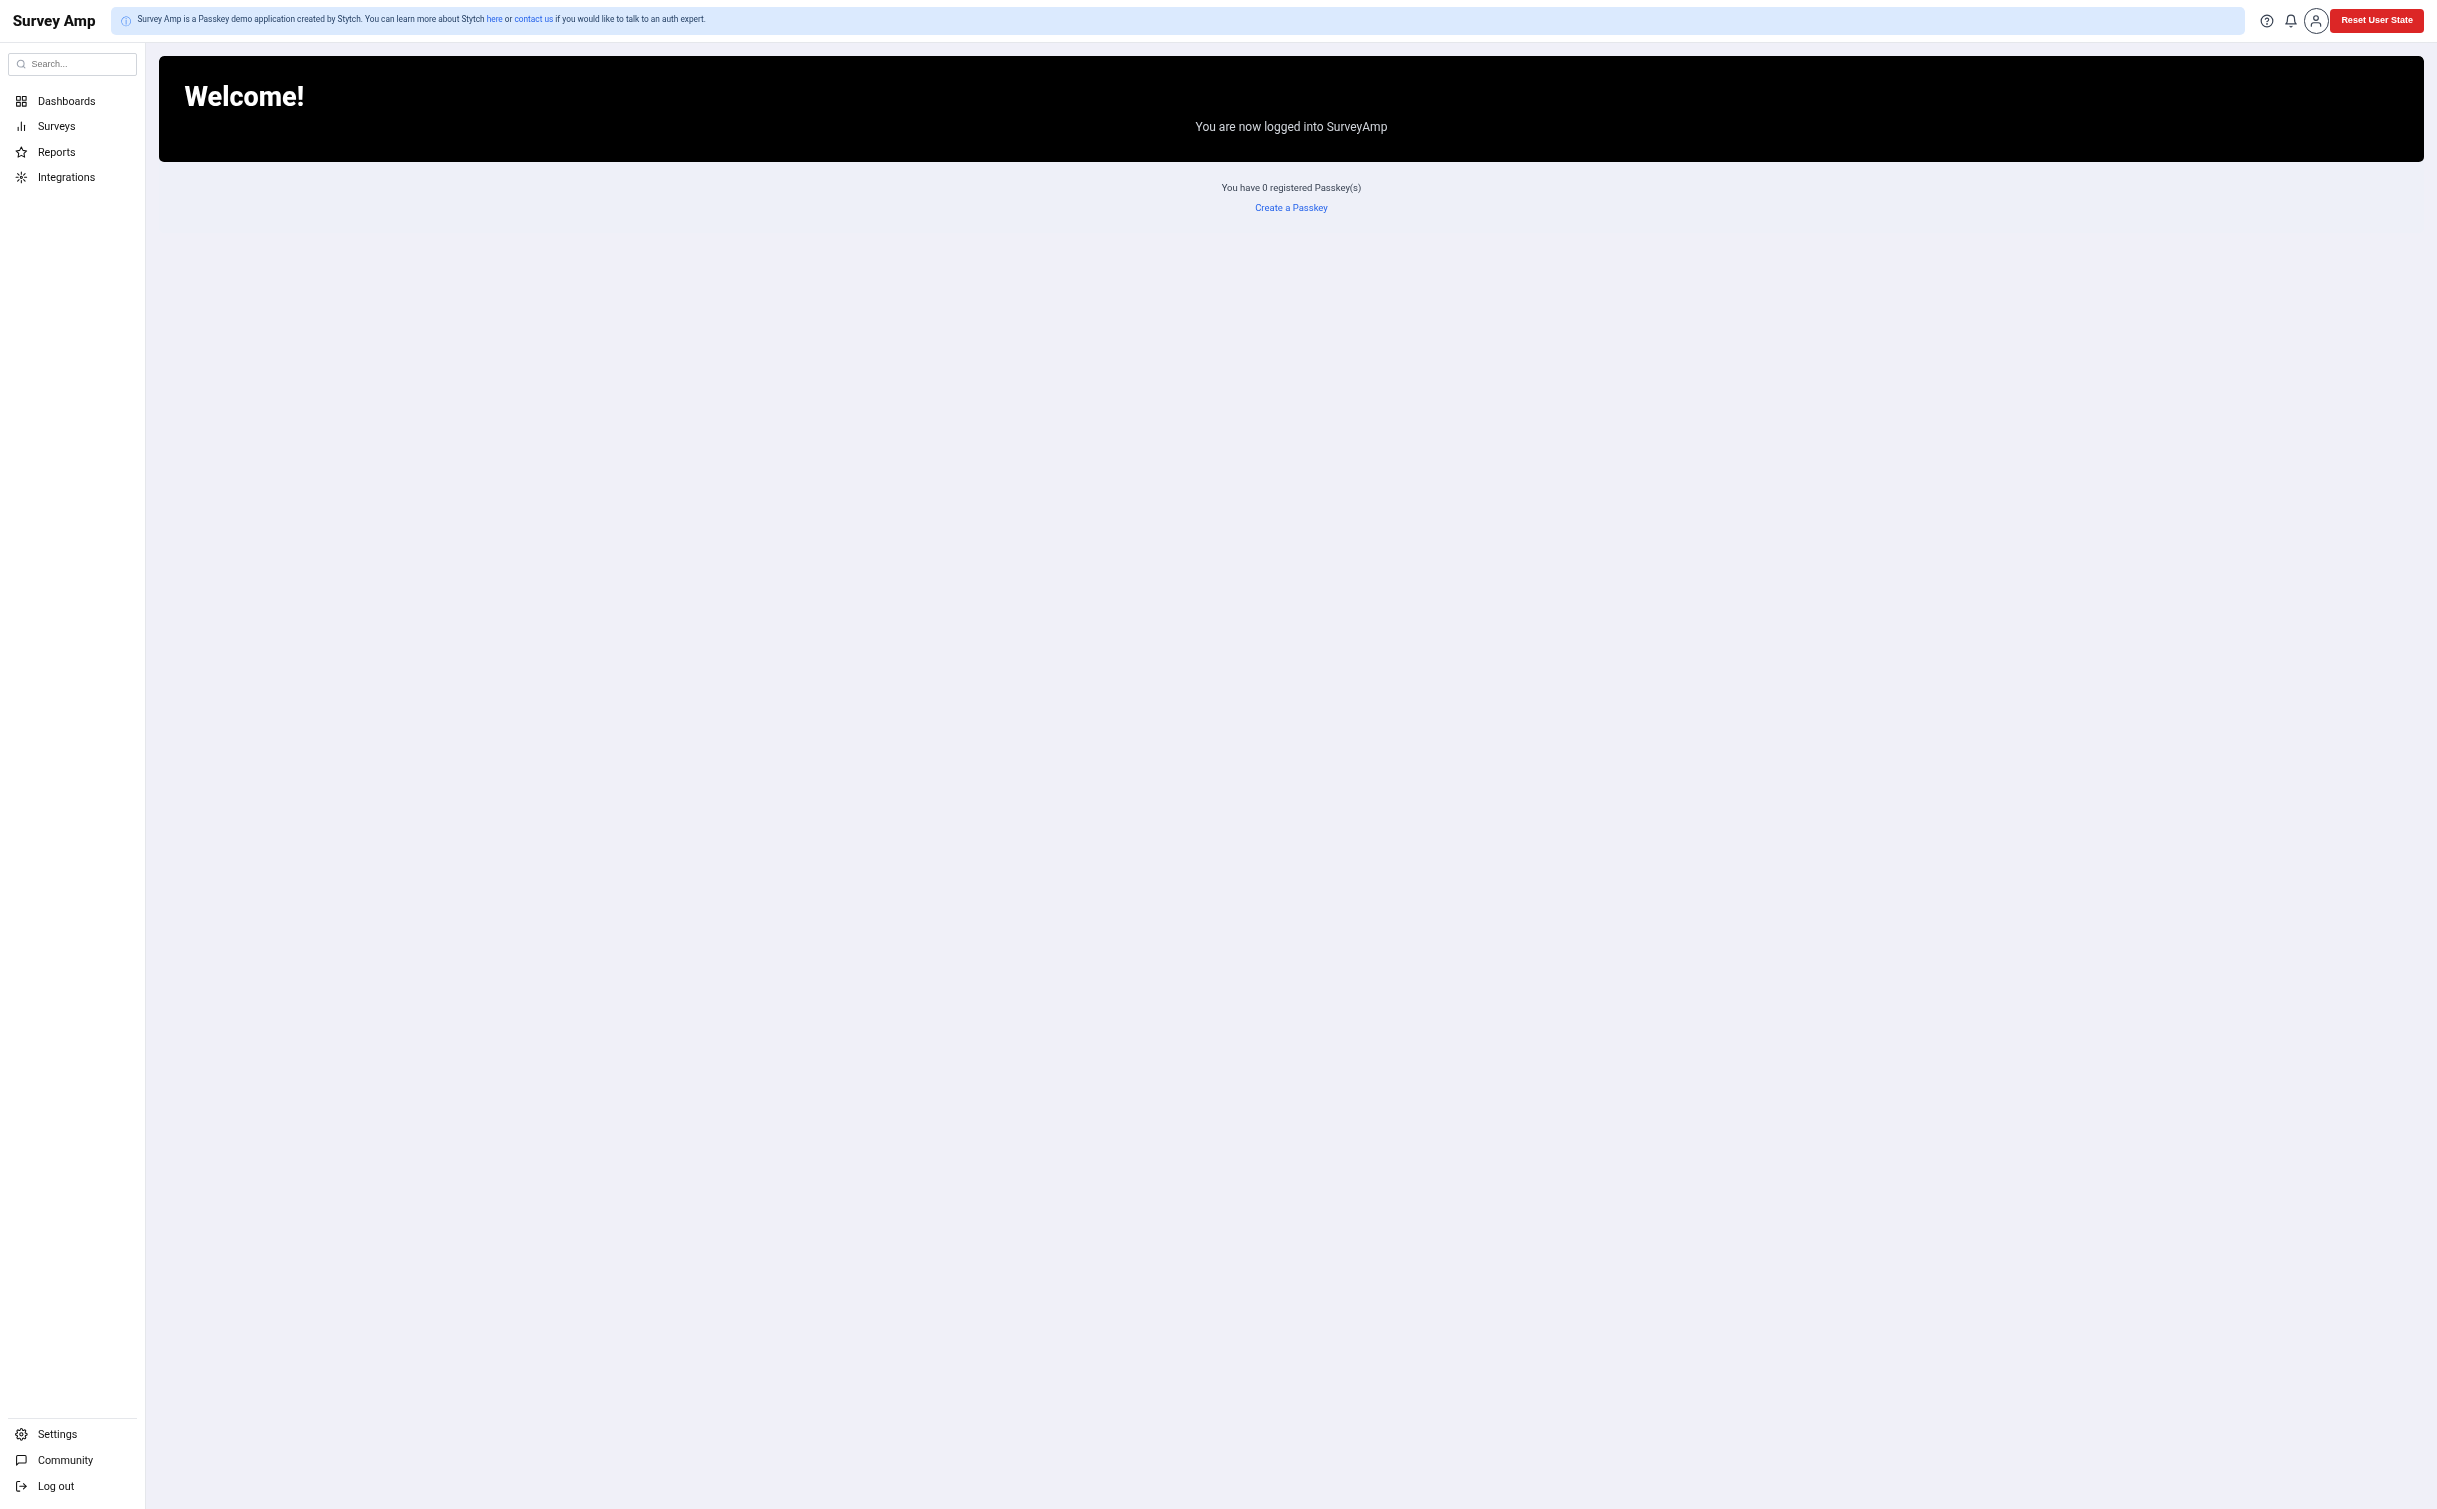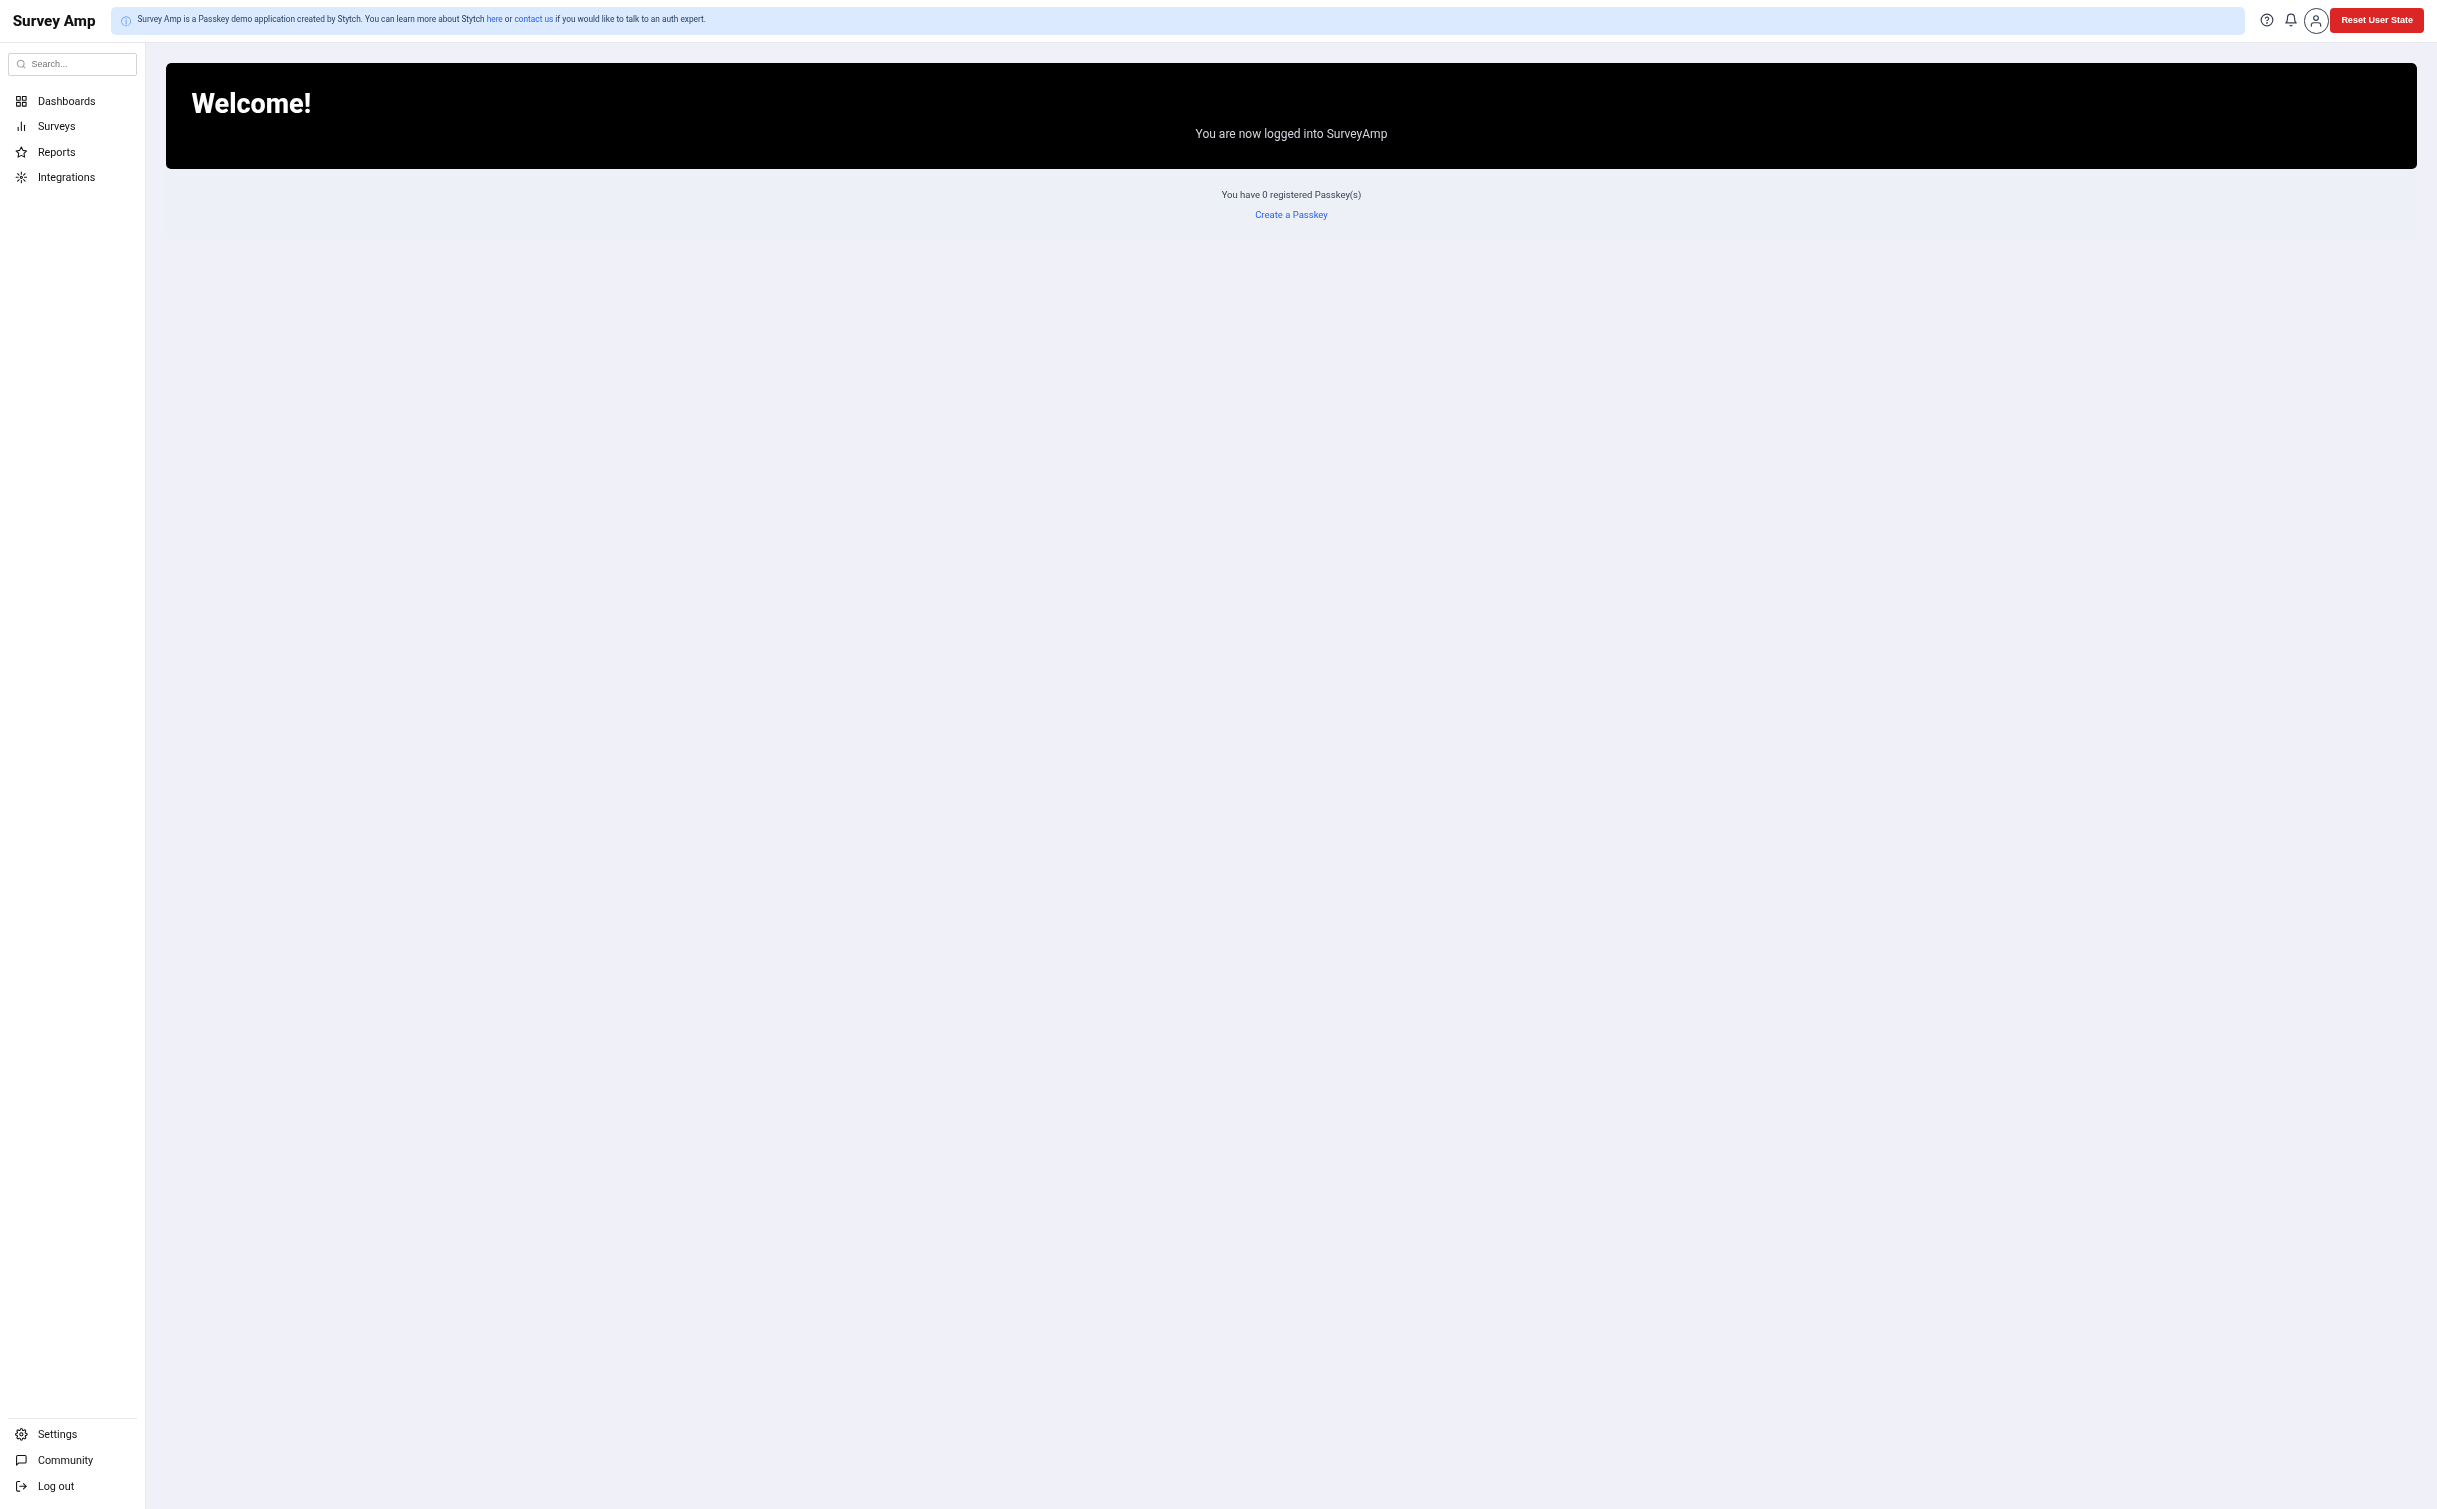--- a/index.html
+++ b/index.html
@@ -36,21 +36,21 @@
     }
     .header-banner-icon {
       color: #3b82f6;
       font-size: 10.2px;
       margin-top: 0.6px;
       flex-shrink: 0;
     }
     .header-banner a { color: #2563eb; text-decoration: none; }
     .header-actions {
       display: flex;
-      align-items: flex-start;
+      align-items: center;
       gap: 1px;
     }
     .icon-btn {
       background: none;
       border: none;
       cursor: pointer;
       color: #374151;
       font-size: 12.7px;
       width: 23px;
       height: 23px;
@@ -137,21 +137,21 @@
     }
     .nav-item svg { flex-shrink: 0; }
 
     .sidebar-bottom { margin-top: auto; padding-top: 3px; border-top: 0.6px solid #e5e7eb; }
 
     
     .main {
       flex: 1;
       background: #f0f0f8;
       overflow-y: auto;
-      padding: 20px;
+      padding: 13px;
     }
     .welcome-card {
       background: #000;
       border-radius: 5.1px;
       padding: 25.4px 25.4px 28px;
       margin-bottom: 0;
     }
     .welcome-card h1 {
       color: #fff;
       font-size: 27px;

